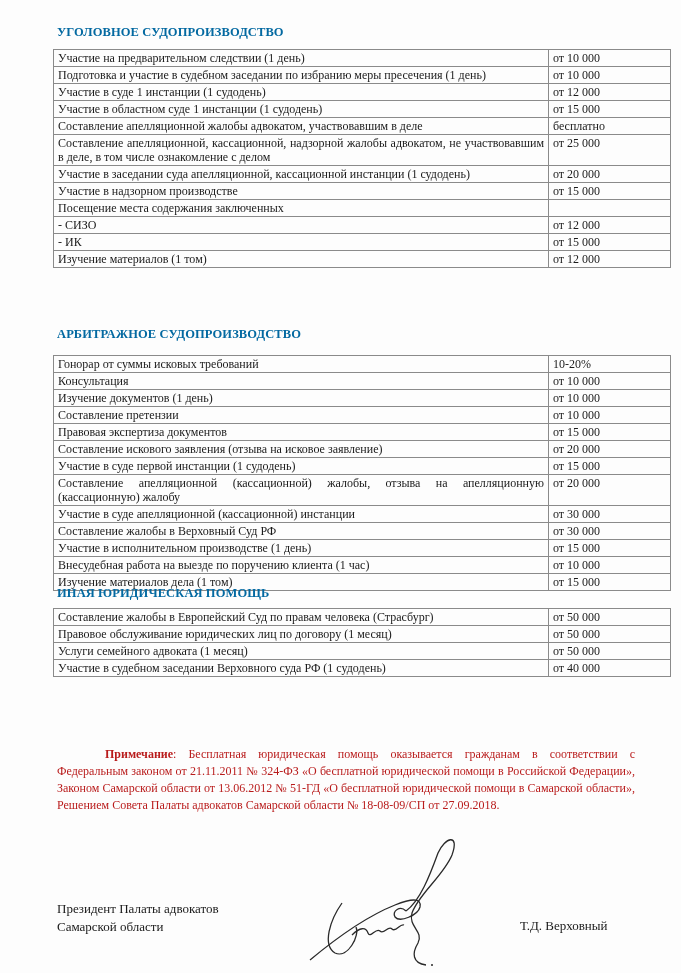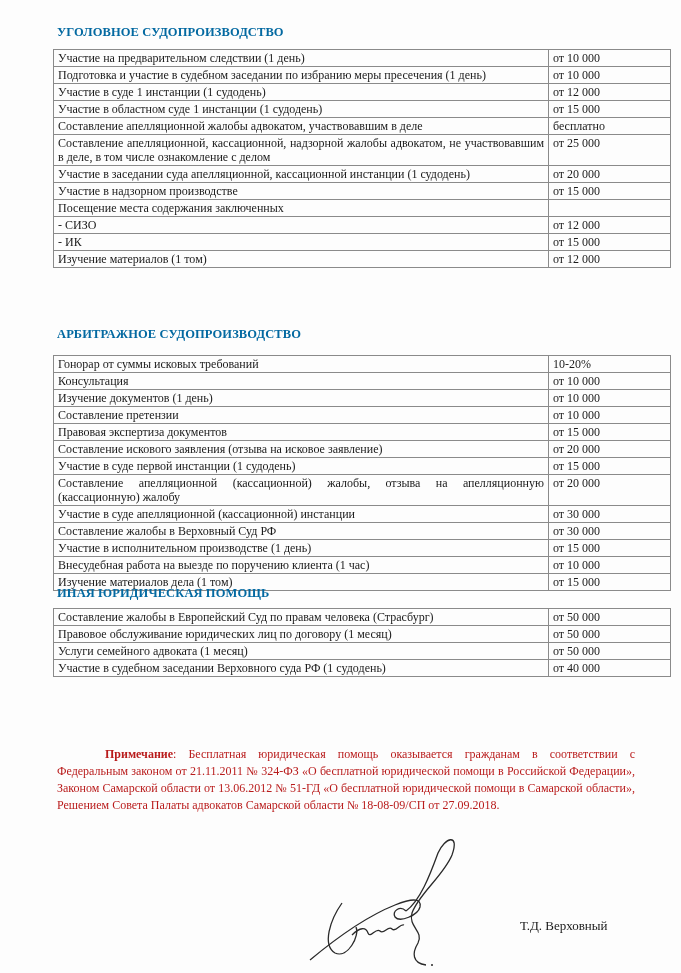--- a/index.html
+++ b/index.html
@@ -222,20 +222,24 @@
         </tr>
         <tr>
           <td class="desc">Участие в судебном заседании Верховного суда РФ (1 судодень)</td>
           <td class="val">от 40 000</td>
         </tr>
       </tbody>
   </table>
 
   <div class="note"><span class="note-label">Примечание</span><span>: Бесплатная юридическая помощь оказывается гражданам в соответствии с Федеральным законом от 21.11.2011 № 324-ФЗ «О бесплатной юридической помощи в Российской Федерации», Законом Самарской области от 13.06.2012 № 51-ГД «О бесплатной юридической помощи в Самарской области», Решением Совета Палаты адвокатов Самарской области № 18-08-09/СП от 27.09.2018.</span></div>
 
+  <div class="sig-title">
+    <div>Президент Палаты адвокатов</div>
+    <div>Самарской области</div>
+  </div>
 
   <svg class="signature" viewBox="0 0 160 140">
     <path d="M10 125 C 40 100, 70 80, 95 70 C 110 64, 122 62, 120 72 C 118 80, 100 88, 95 82 C 92 76, 100 70, 106 76" fill="none" stroke="#2a2a2a" stroke-width="1.3"></path>
     <path d="M42 68 C 30 85, 22 110, 35 118 C 48 124, 60 100, 56 92" fill="none" stroke="#2a2a2a" stroke-width="1.3"></path>
     <path d="M52 100 C 60 92, 66 92, 68 98 C 70 104, 76 92, 80 96 C 84 100, 88 90, 92 94 C 96 98, 100 88, 104 90" fill="none" stroke="#2a2a2a" stroke-width="1.3"></path>
     <path d="M106 76 C 120 66, 130 40, 138 18 C 145 2, 160 -2, 152 20 C 144 40, 118 60, 112 78 C 108 92, 124 96, 118 108 C 112 118, 112 128, 126 130" fill="none" stroke="#2a2a2a" stroke-width="1.3"></path>
     <circle cx="132" cy="130" r="1" fill="#2a2a2a"></circle>
   </svg>
 
   <div class="sig-name">Т.Д. Верховный</div>

